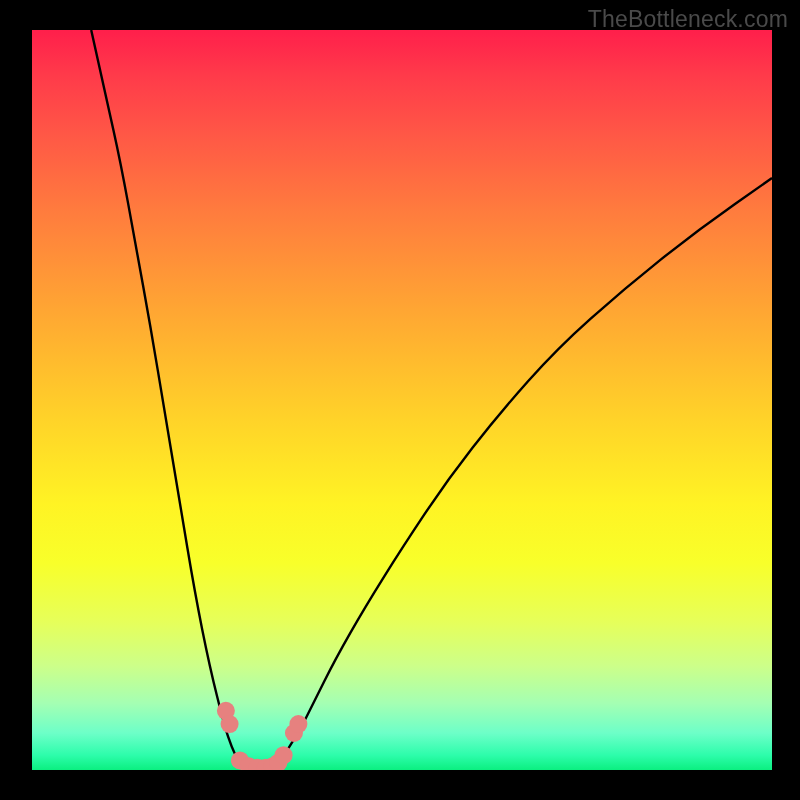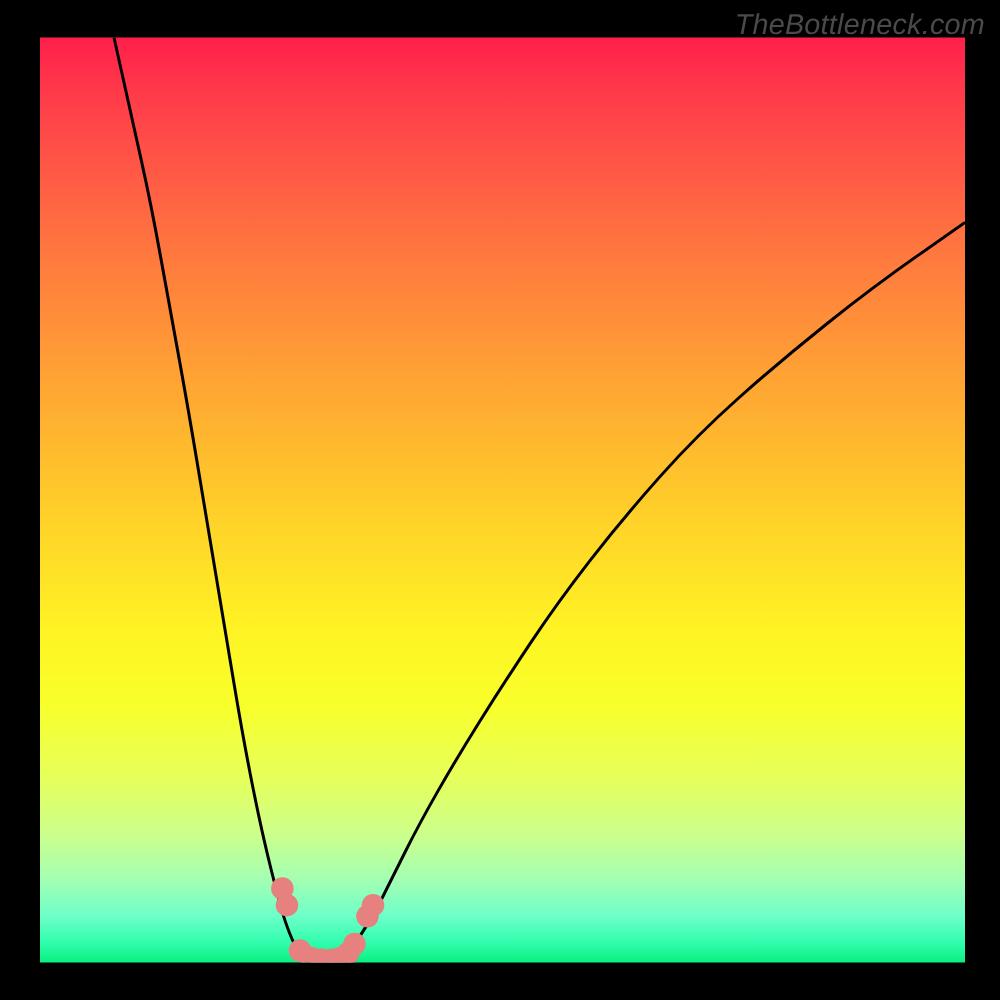--- a/index.html
+++ b/index.html
@@ -9,21 +9,20 @@
     height: 800px;
     overflow: hidden;
     background: #000;
     font-family: Arial, Helvetica, sans-serif;
   }
   .frame {
     position: absolute;
     left: 0; top: 0;
     width: 800px; height: 800px;
     background: #000;
-    font-style: italic;
   }
   .plot {
     position: absolute;
     left: 32px;
     top: 30px;
     width: 740px;
     height: 740px;
     
     background: linear-gradient(
       to bottom,

